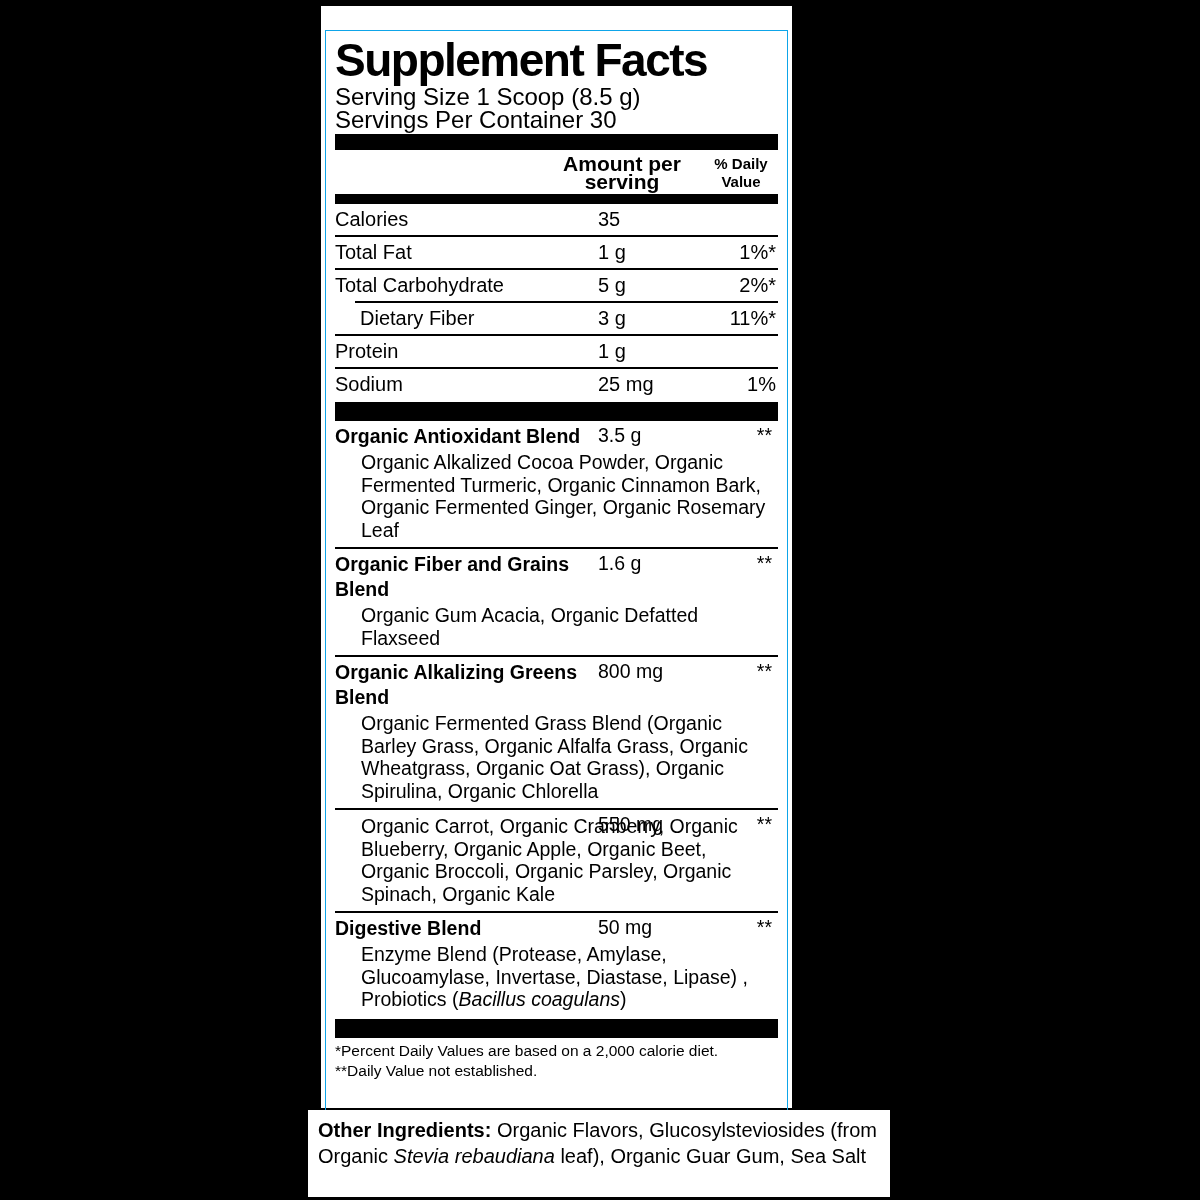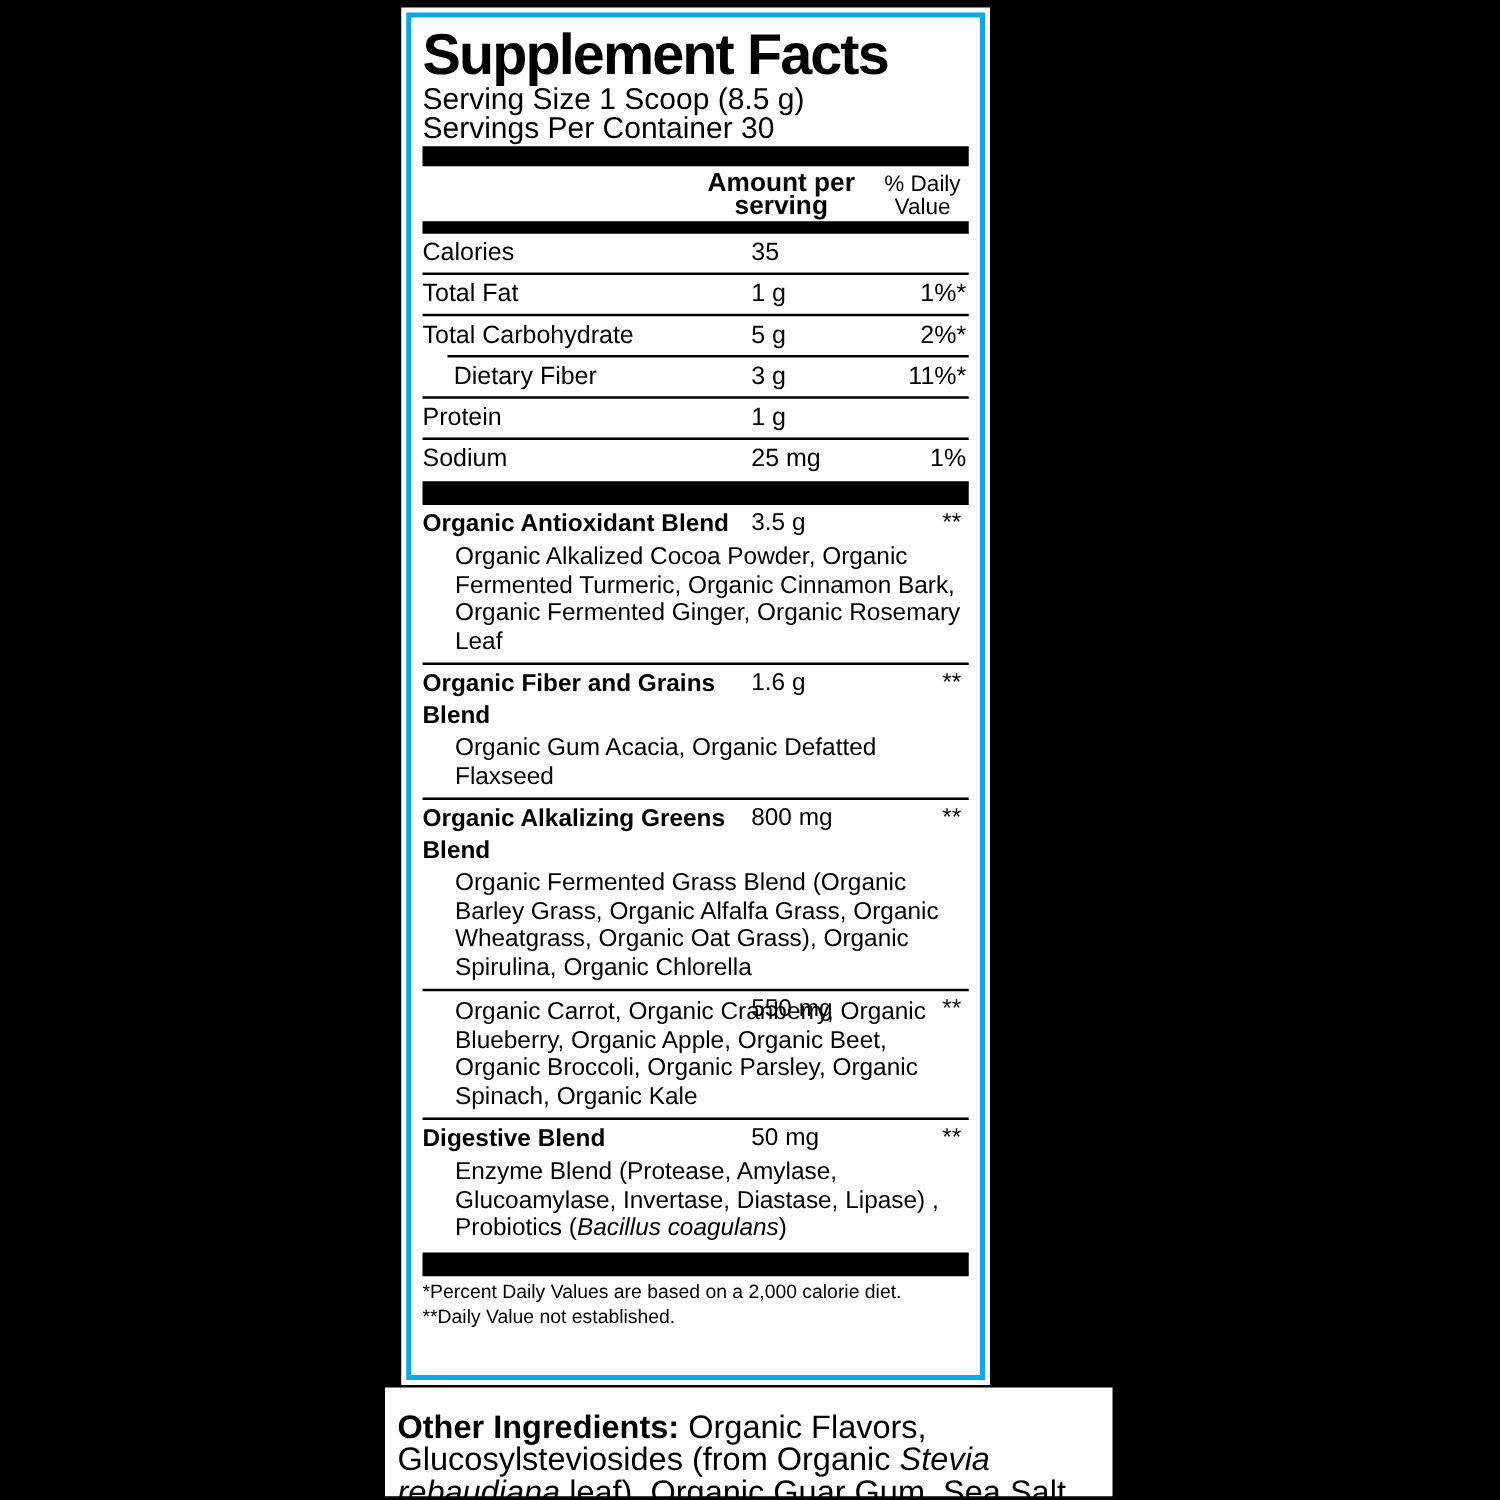--- a/index.html
+++ b/index.html
@@ -13,25 +13,26 @@
   }
   .sheet {
     position: absolute;
     left: 321px; top: 6px;
     width: 471px; height: 1102px;
     background: #ffffff;
     box-sizing: border-box;
     padding: 4px;
   }
   .inner {
-    border: 4px solid #0ea5e9;
+    border: 1px solid #0ea5e9;
     box-sizing: border-box;
     height: 100%;
     padding: 2px 9px 0 9px;
     overflow: hidden;
+    margin-top: 20px;
   }
   .sf-title {
     font-size: 46px;
     font-weight: bold;
     letter-spacing: -1.5px;
     line-height: 50px;
     margin: 2px 0 0 0;
     white-space: nowrap;
   }
   .serving-line {
@@ -48,22 +49,22 @@
     margin-top: 2px;
   }
   .hdr-amount {
     position: absolute; left: 228px; width: 118px;
     text-align: center; font-weight: bold;
     font-size: 21px; line-height: 18px;
     top: 3px;
   }
   .hdr-dv {
     position: absolute; right: 0; width: 74px;
-    text-align: center; font-weight: normal;
-    font-size: 18px; line-height: 18px;
+    text-align: center; font-weight: bold;
+    font-size: 15px; line-height: 18px;
     top: 3px;
   }
   .row {
     position: relative;
     font-size: 20px;
     line-height: 23px;
     padding: 4px 0 4px 0;
   }
   .row .name { display: inline-block; }
   .row.indent .name { padding-left: 25px; }
@@ -89,22 +90,22 @@
     font-size: 15.5px;
     line-height: 20px;
     padding-top: 3px;
   }
   .other-strip {
     position: absolute;
     left: 308px; top: 1110px;
     width: 582px; height: 87px;
     background: #ffffff;
     box-sizing: border-box;
-    padding: 18px 6px 0 10px;
-    font-size: 26px;
+    padding: 7px 6px 0 10px;
+    font-size: 20px;
     line-height: 26px;
   }
   .b { font-weight: bold; }
   .i { font-style: italic; }
 </style>
 </head>
 <body>
 
 <div class="sheet">
   <div class="inner">

